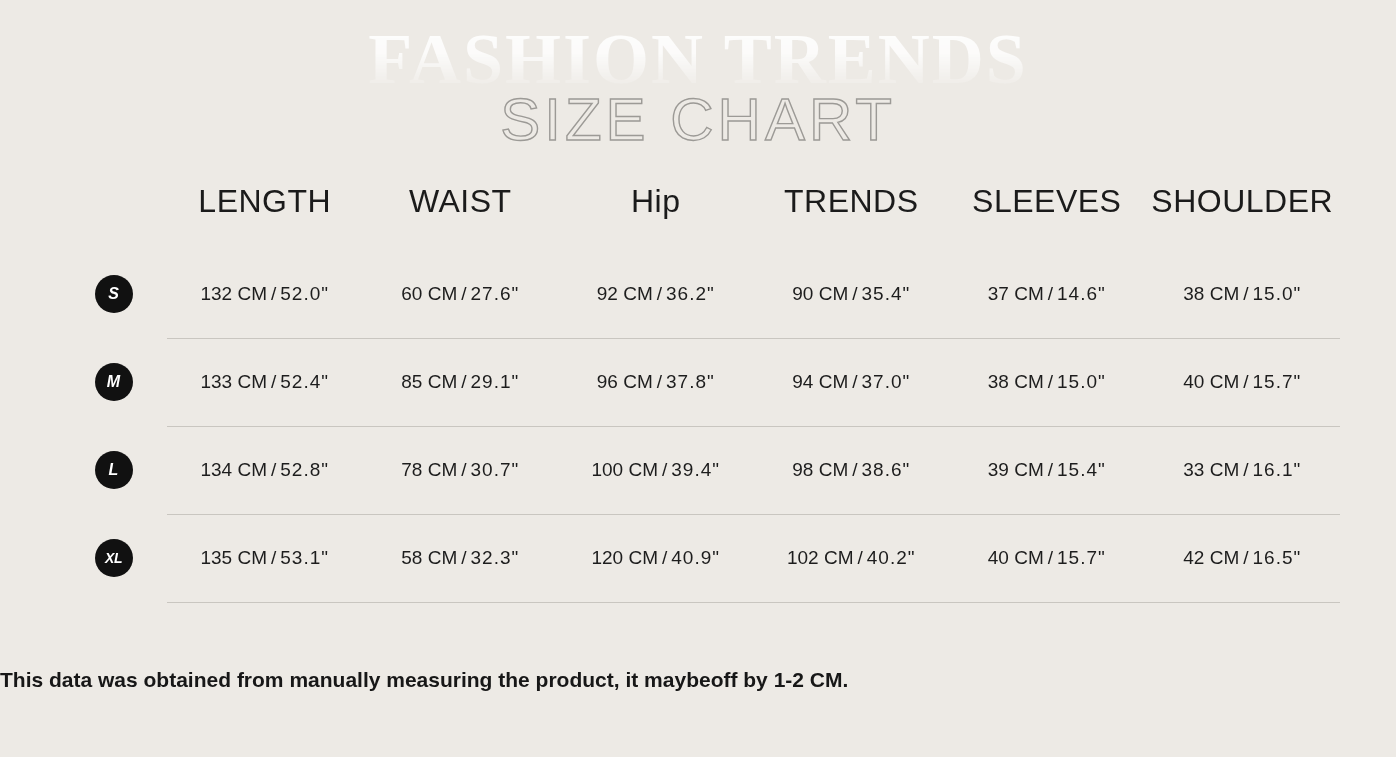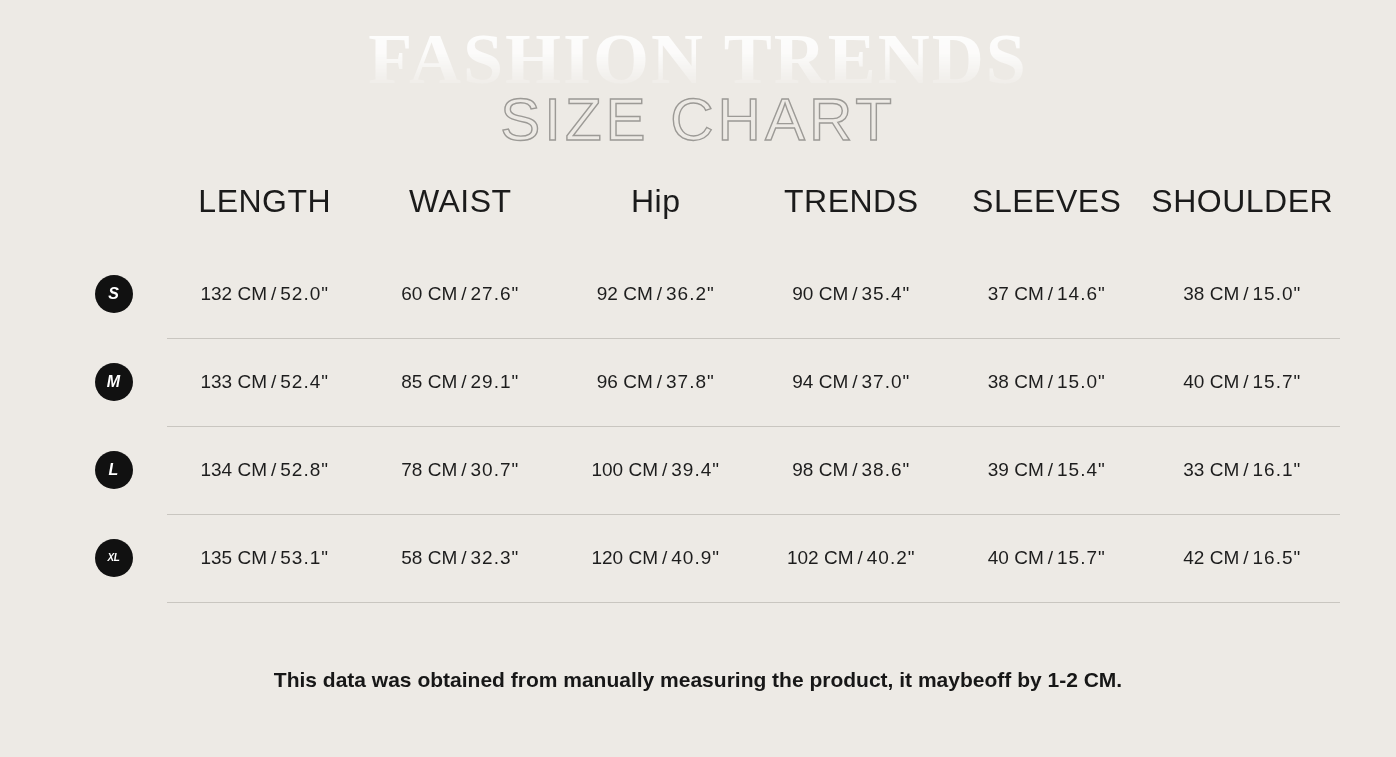--- a/index.html
+++ b/index.html
@@ -107,41 +107,40 @@
     line-height: 38px;
     border-radius: 50%;
     background: #111111;
     color: #ffffff;
     font-size: 16px;
     font-weight: 700;
     text-align: center;
     font-style: italic;
   }
   .size-badge.xl {
-    font-size: 10px;
+    font-size: 14px;
     letter-spacing: -0.5px;
   }
   .meas {
     display: inline-block;
   }
   .meas .sep {
     padding: 0 4px;
     color: #1d1d1d;
   }
   .meas .inch {
     letter-spacing: 1px;
   }
 
   
   .footnote {
     position: absolute;
     top: 668px;
     left: 0;
     width: 1396px;
-    text-align: center;
     font-size: 21px;
     font-weight: 700;
     color: #171717;
   }
 </style>
 </head>
 <body>
 
 <div class="watermark-wrap">
   <div class="watermark-text">FASHION TRENDS</div>

